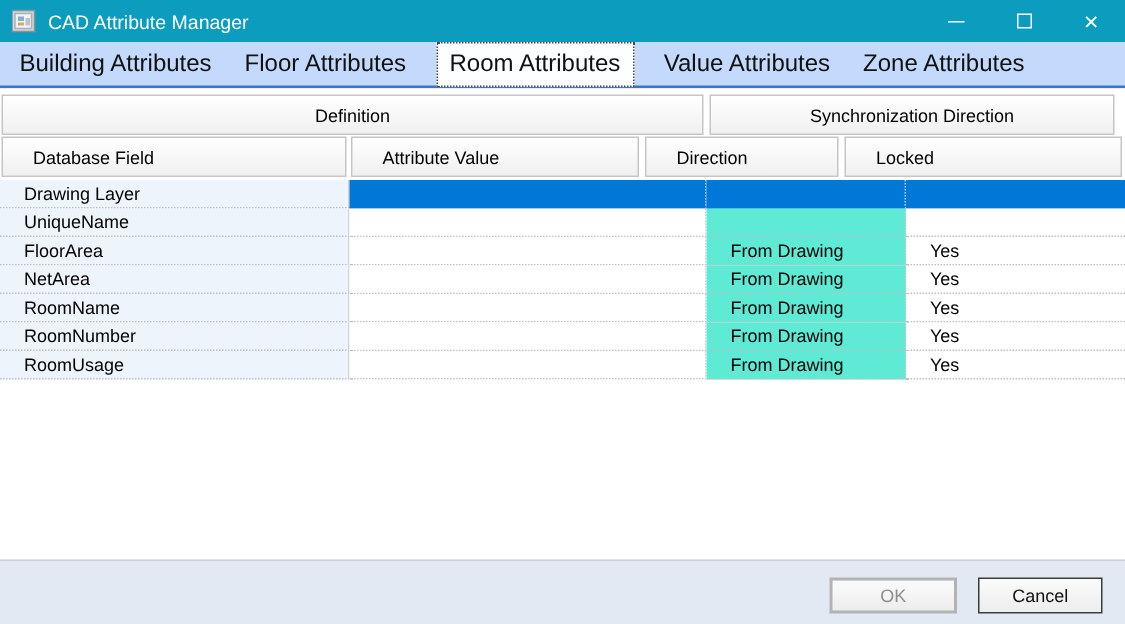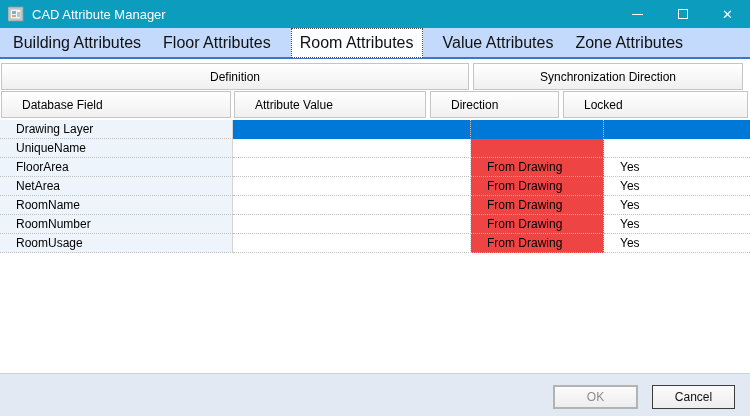--- a/index.html
+++ b/index.html
@@ -36,21 +36,21 @@
   .h2 { width:192px; margin-right:4px; }
   .h3 { width:129px; margin-right:4px; }
   .h4 { flex:1; margin-right:1px; }
 
   
   .rows { margin-top:2px; }
   .row { display:flex; height:19px; }
   .cell { font-size:12px; color:#000; display:flex; align-items:center; padding-left:16px; border-bottom:1px dotted #bfbfbf; border-right:1px dotted #cccccc; overflow:hidden; white-space:nowrap; }
   .c1 { width:233px; background:#eef4fc; border-right:1px solid #d4d4d4; }
   .c2 { width:238px; background:#fff; }
-  .c3 { width:133px; background:#ef4444; }
+  .c3 { width:133px; background:#5eead4; }
   .c4 { flex:1; background:#fff; border-right:none; }
   .selcell { background:#0078d7 !important; border-bottom:1px solid #0078d7; }
 
   
   .footer { height:43px; background:#e3e9f3; border-top:1px solid #c7d2e2; flex-shrink:0; position:relative; }
   .btn { position:absolute; top:11px; height:24px; font-size:12px; display:flex; align-items:center; justify-content:center; background:linear-gradient(#fbfbfb,#ededed); cursor:default; font-family:"Liberation Sans",sans-serif; }
   .btn-ok { right:112px; width:85px; border:2px solid #b3b3b3; color:#8d8d8d; }
   .btn-cancel { right:15px; width:83px; border:1px solid #3c3c3c; color:#111; }
 </style>
 </head>

